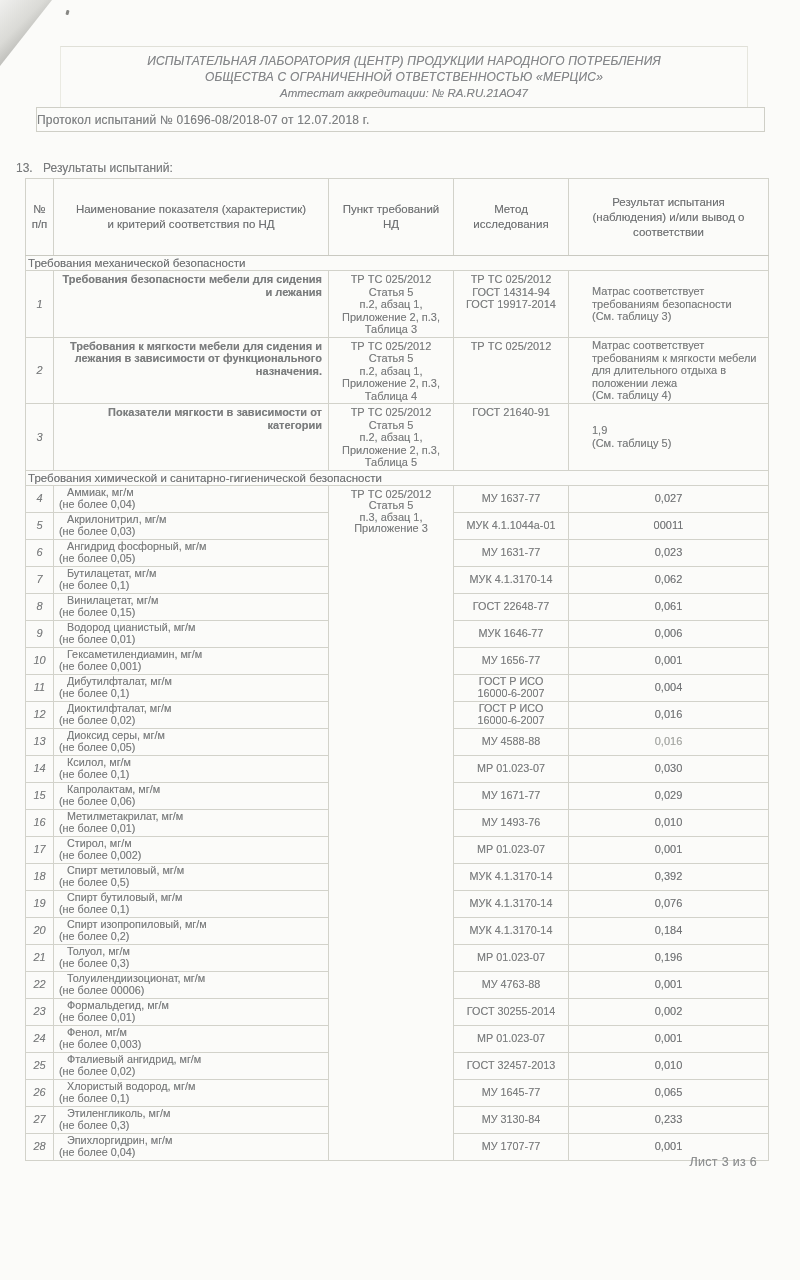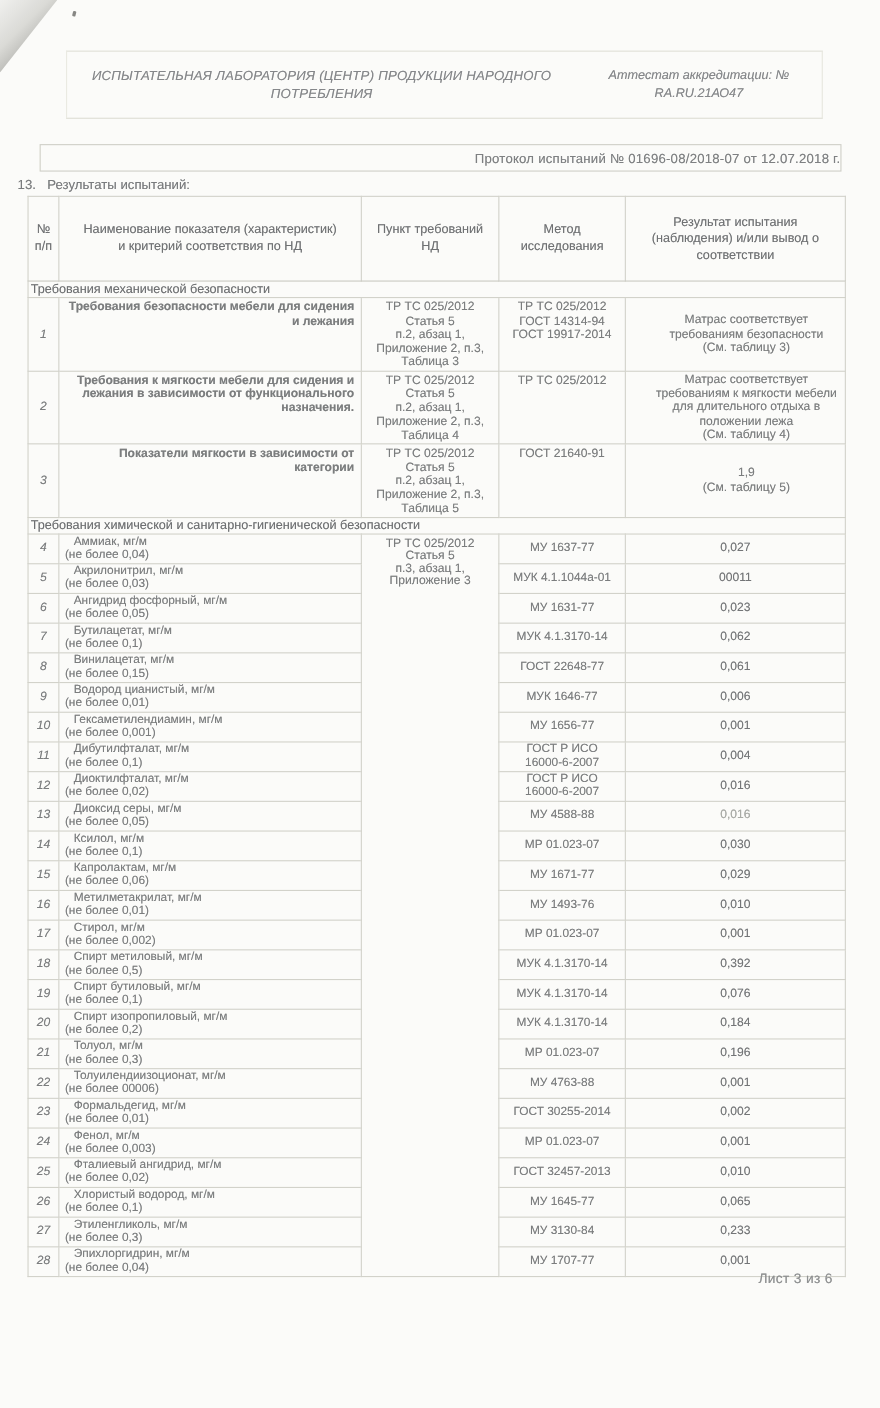--- a/index.html
+++ b/index.html
@@ -18,30 +18,30 @@
     clip-path:polygon(0 0,52px 0,0 66px);
     background:linear-gradient(135deg,#f0f0ee 0%,#dadad6 38%,#a6a6a2 74%,#8f8f8b 86%,#d7d7d3 97%);
   }
   .speck{position:absolute;left:66px;top:10px;width:3px;height:5px;background:#6a6a66;border-radius:1px;transform:rotate(14deg);opacity:.8;}
 
   
   .org-box{
     position:absolute;left:60px;top:46px;width:686px;height:60px;
     border-top:1px solid #e0e0d8;border-bottom:1px solid #dcdcd4;
     border-left:1px solid #eaeae2;border-right:1px solid #e6e6de;
-    display:flex;align-items:center;justify-content:center;
+    display:flex;flex-direction:column;align-items:center;justify-content:center;
     text-align:center;font-style:italic;color:#85878a;
   }
   .org-box .l1,.org-box .l2{font-size:12px;line-height:16px;letter-spacing:.2px;}
   .org-box .l3{font-size:11.5px;line-height:16px;}
   .protocol-box{
     position:absolute;left:36px;top:107px;width:727px;height:23px;
     border:1px solid #cfcfc7;
-    display:flex;align-items:center;justify-content:flex-end;
-    font-size:12px;color:#7e8082;letter-spacing:.2px;margin-top:24px;
+    display:flex;align-items:center;justify-content:flex-start;
+    font-size:12px;color:#7e8082;letter-spacing:.2px;
   }
 
   .results-heading{position:absolute;left:16px;top:161px;font-size:12px;color:#797b7d;}
   .results-heading .num{display:inline-block;width:27px;}
 
   
   table.doc-table{
     position:absolute;left:25px;top:178px;width:743px;
     border-collapse:collapse;table-layout:fixed;
     font-size:11px;color:#7b7d7e;
@@ -62,21 +62,21 @@
   tr.section-row td{
     height:12px;line-height:12px;padding:1px 2px;
     font-size:11.5px;color:#6e7072;text-align:left;
   }
   
   tr.mech-row td{vertical-align:top;line-height:12.5px;}
   tr.mech-row .c-num{vertical-align:middle;text-align:center;font-style:italic;}
   tr.mech-row .c-name{text-align:right;padding:2px 6px 2px 8px;font-weight:bold;}
   tr.mech-row .c-req{text-align:center;padding-top:2px;}
   tr.mech-row .c-method{text-align:center;padding-top:2px;}
-  tr.mech-row .c-result{text-align:center;vertical-align:middle;padding-left:23px;}
+  tr.mech-row .c-result{text-align:left;vertical-align:middle;padding-left:23px;}
   
   tr.chem-row td{height:24px;vertical-align:middle;line-height:11.5px;}
   tr.chem-row .c-num{text-align:center;font-style:italic;}
   tr.chem-row .c-name{text-align:left;padding:1px 2px 1px 5px;text-indent:8px;font-size:10.8px;}
   tr.chem-row .c-method{text-align:center;font-size:10.8px;}
   tr.chem-row .c-result{text-align:center;color:#737577;}
   tr.chem-row td.faded{color:#a9aba6;}
   td.c-req-span{vertical-align:top !important;text-align:center;padding-top:3px;line-height:13px;}
   tr.chem-row{border-top:1px dashed #d8d8d0;}
 
@@ -86,20 +86,21 @@
   }
 </style>
 </head>
 <body>
 
 <div class="corner-fold"></div>
 <div class="speck"></div>
 
 <div class="org-box txt">
   <div class="l1">ИСПЫТАТЕЛЬНАЯ ЛАБОРАТОРИЯ (ЦЕНТР) ПРОДУКЦИИ НАРОДНОГО ПОТРЕБЛЕНИЯ</div>
+  <div class="l2">ОБЩЕСТВА С ОГРАНИЧЕННОЙ ОТВЕТСТВЕННОСТЬЮ «МЕРЦИС»</div>
   <div class="l3">Аттестат аккредитации: № RA.RU.21АО47</div>
 </div>
 
 <div class="protocol-box txt">
   <span>Протокол испытаний № 01696-08/2018-07 от 12.07.2018 г.</span>
 </div>
 
 <div class="results-heading txt">
   <span class="num">13.</span><span>Результаты испытаний:</span>
 </div>

